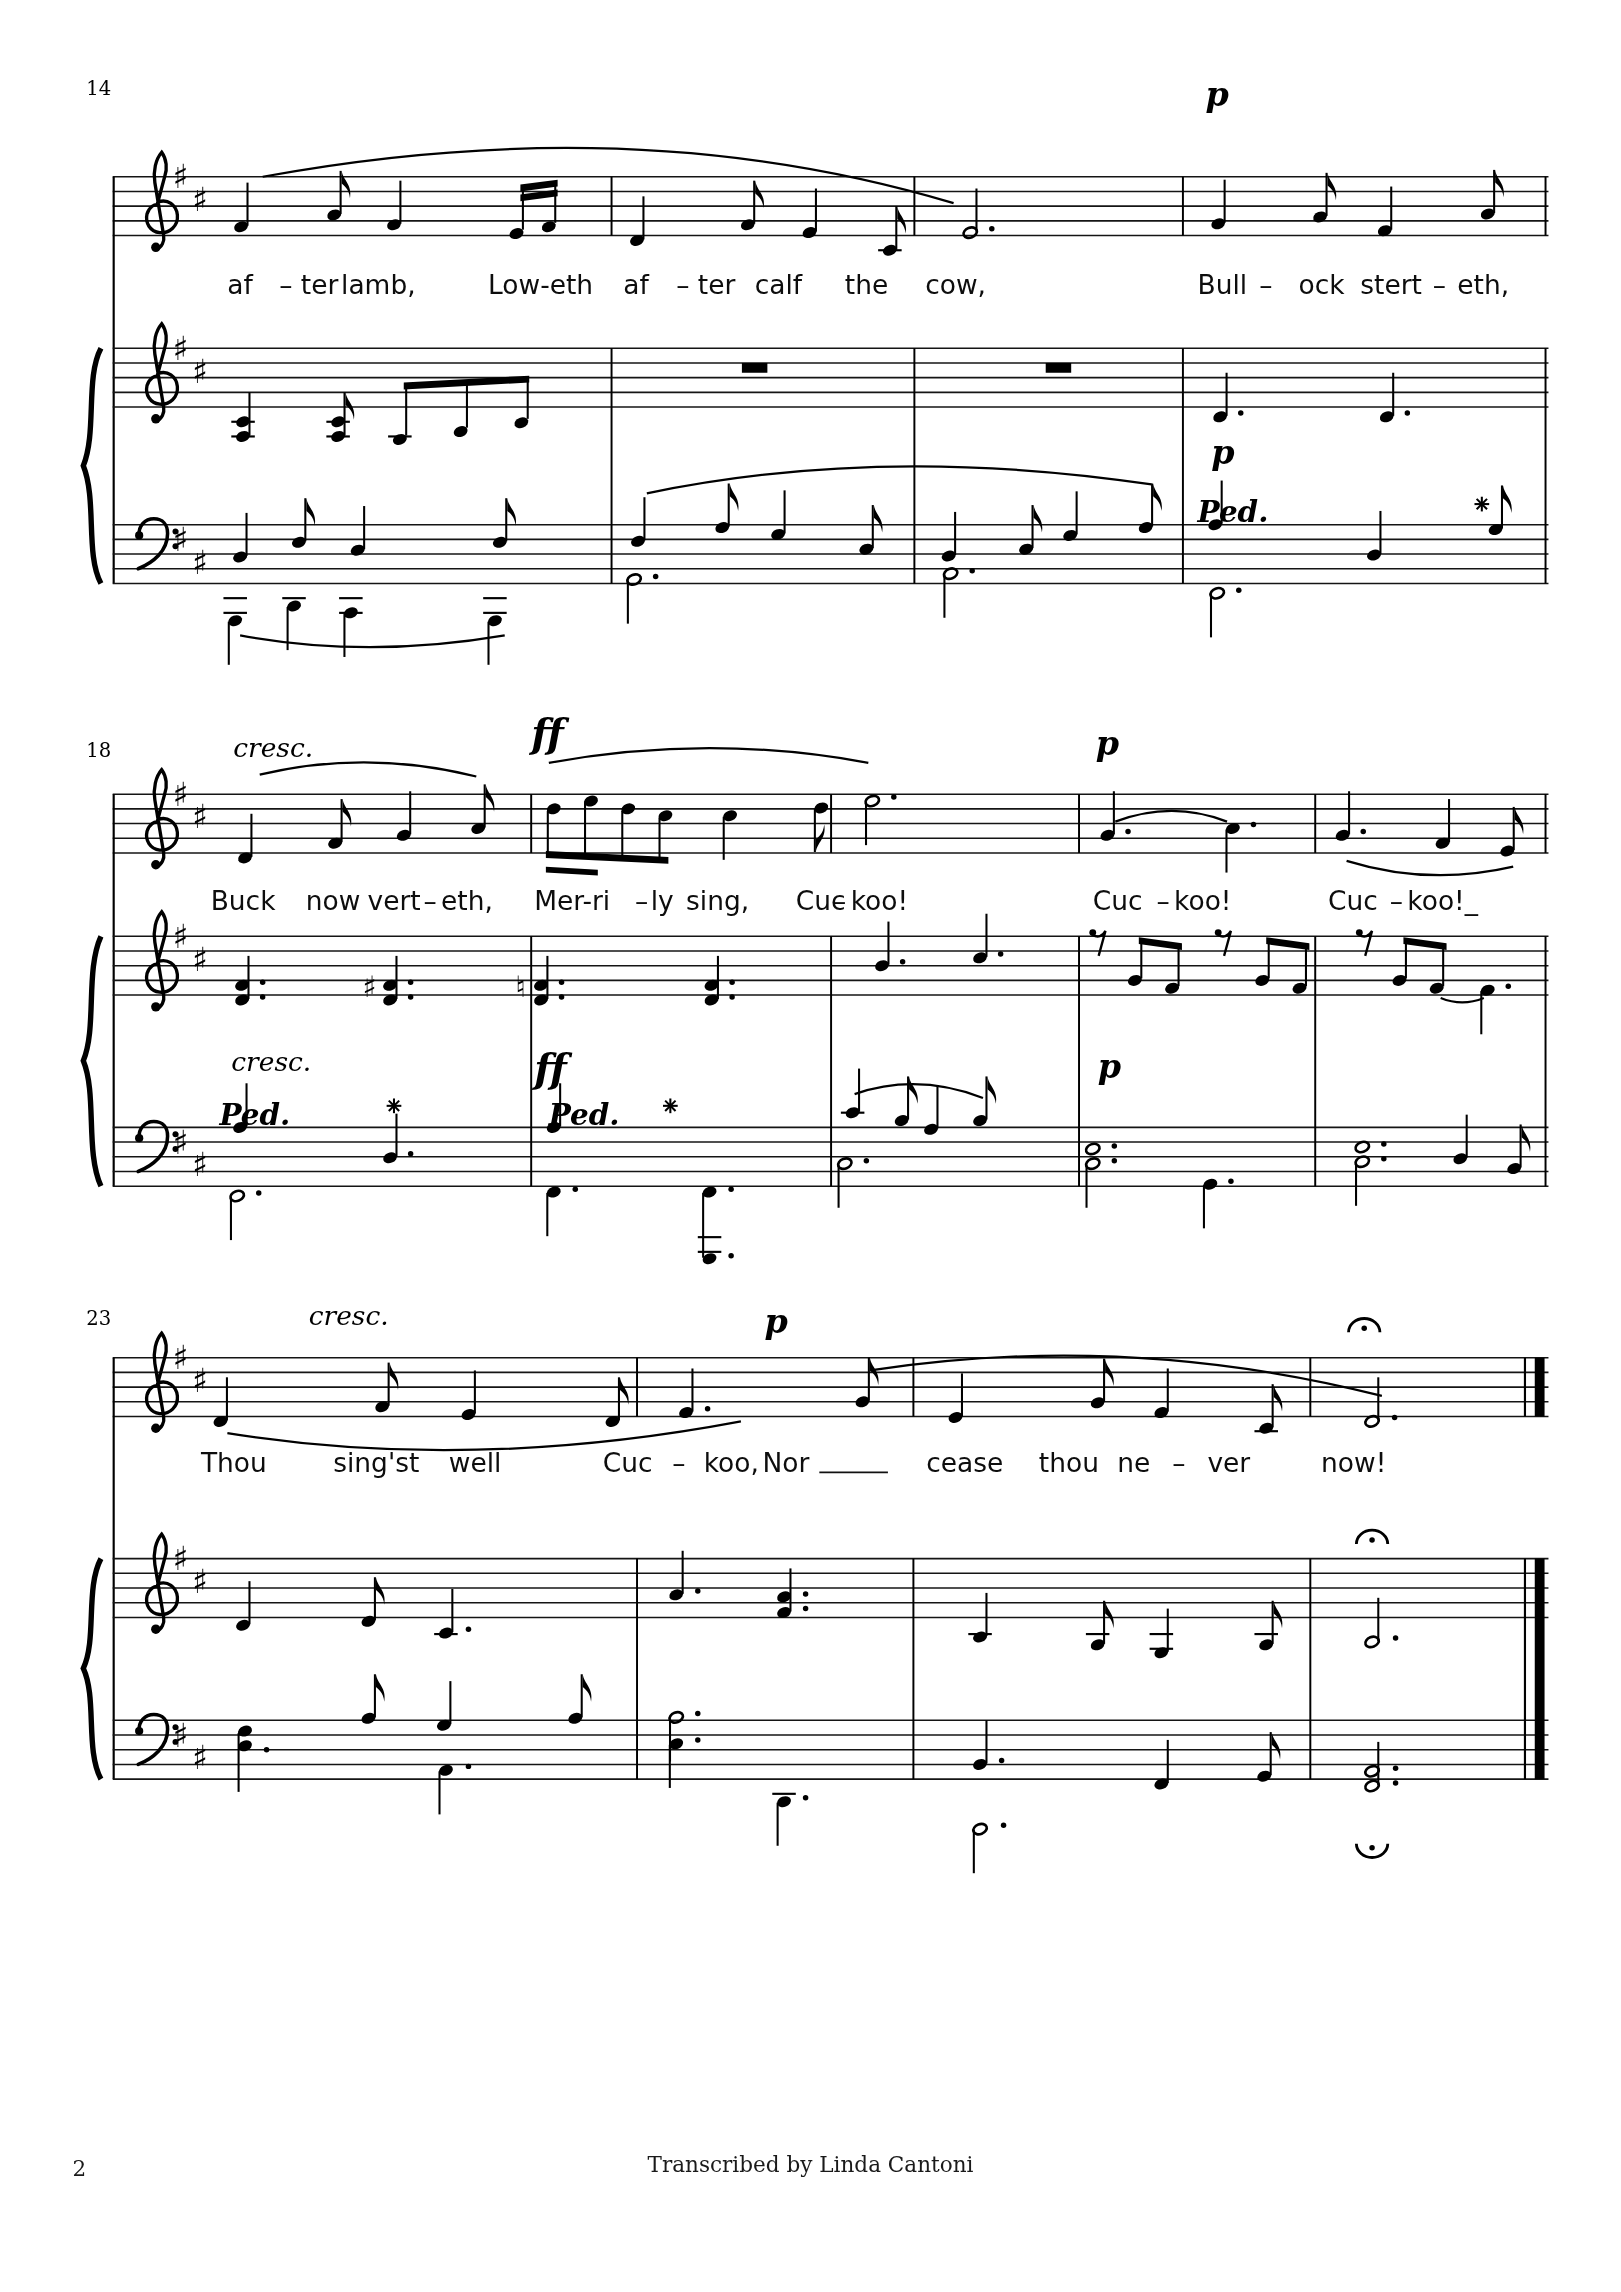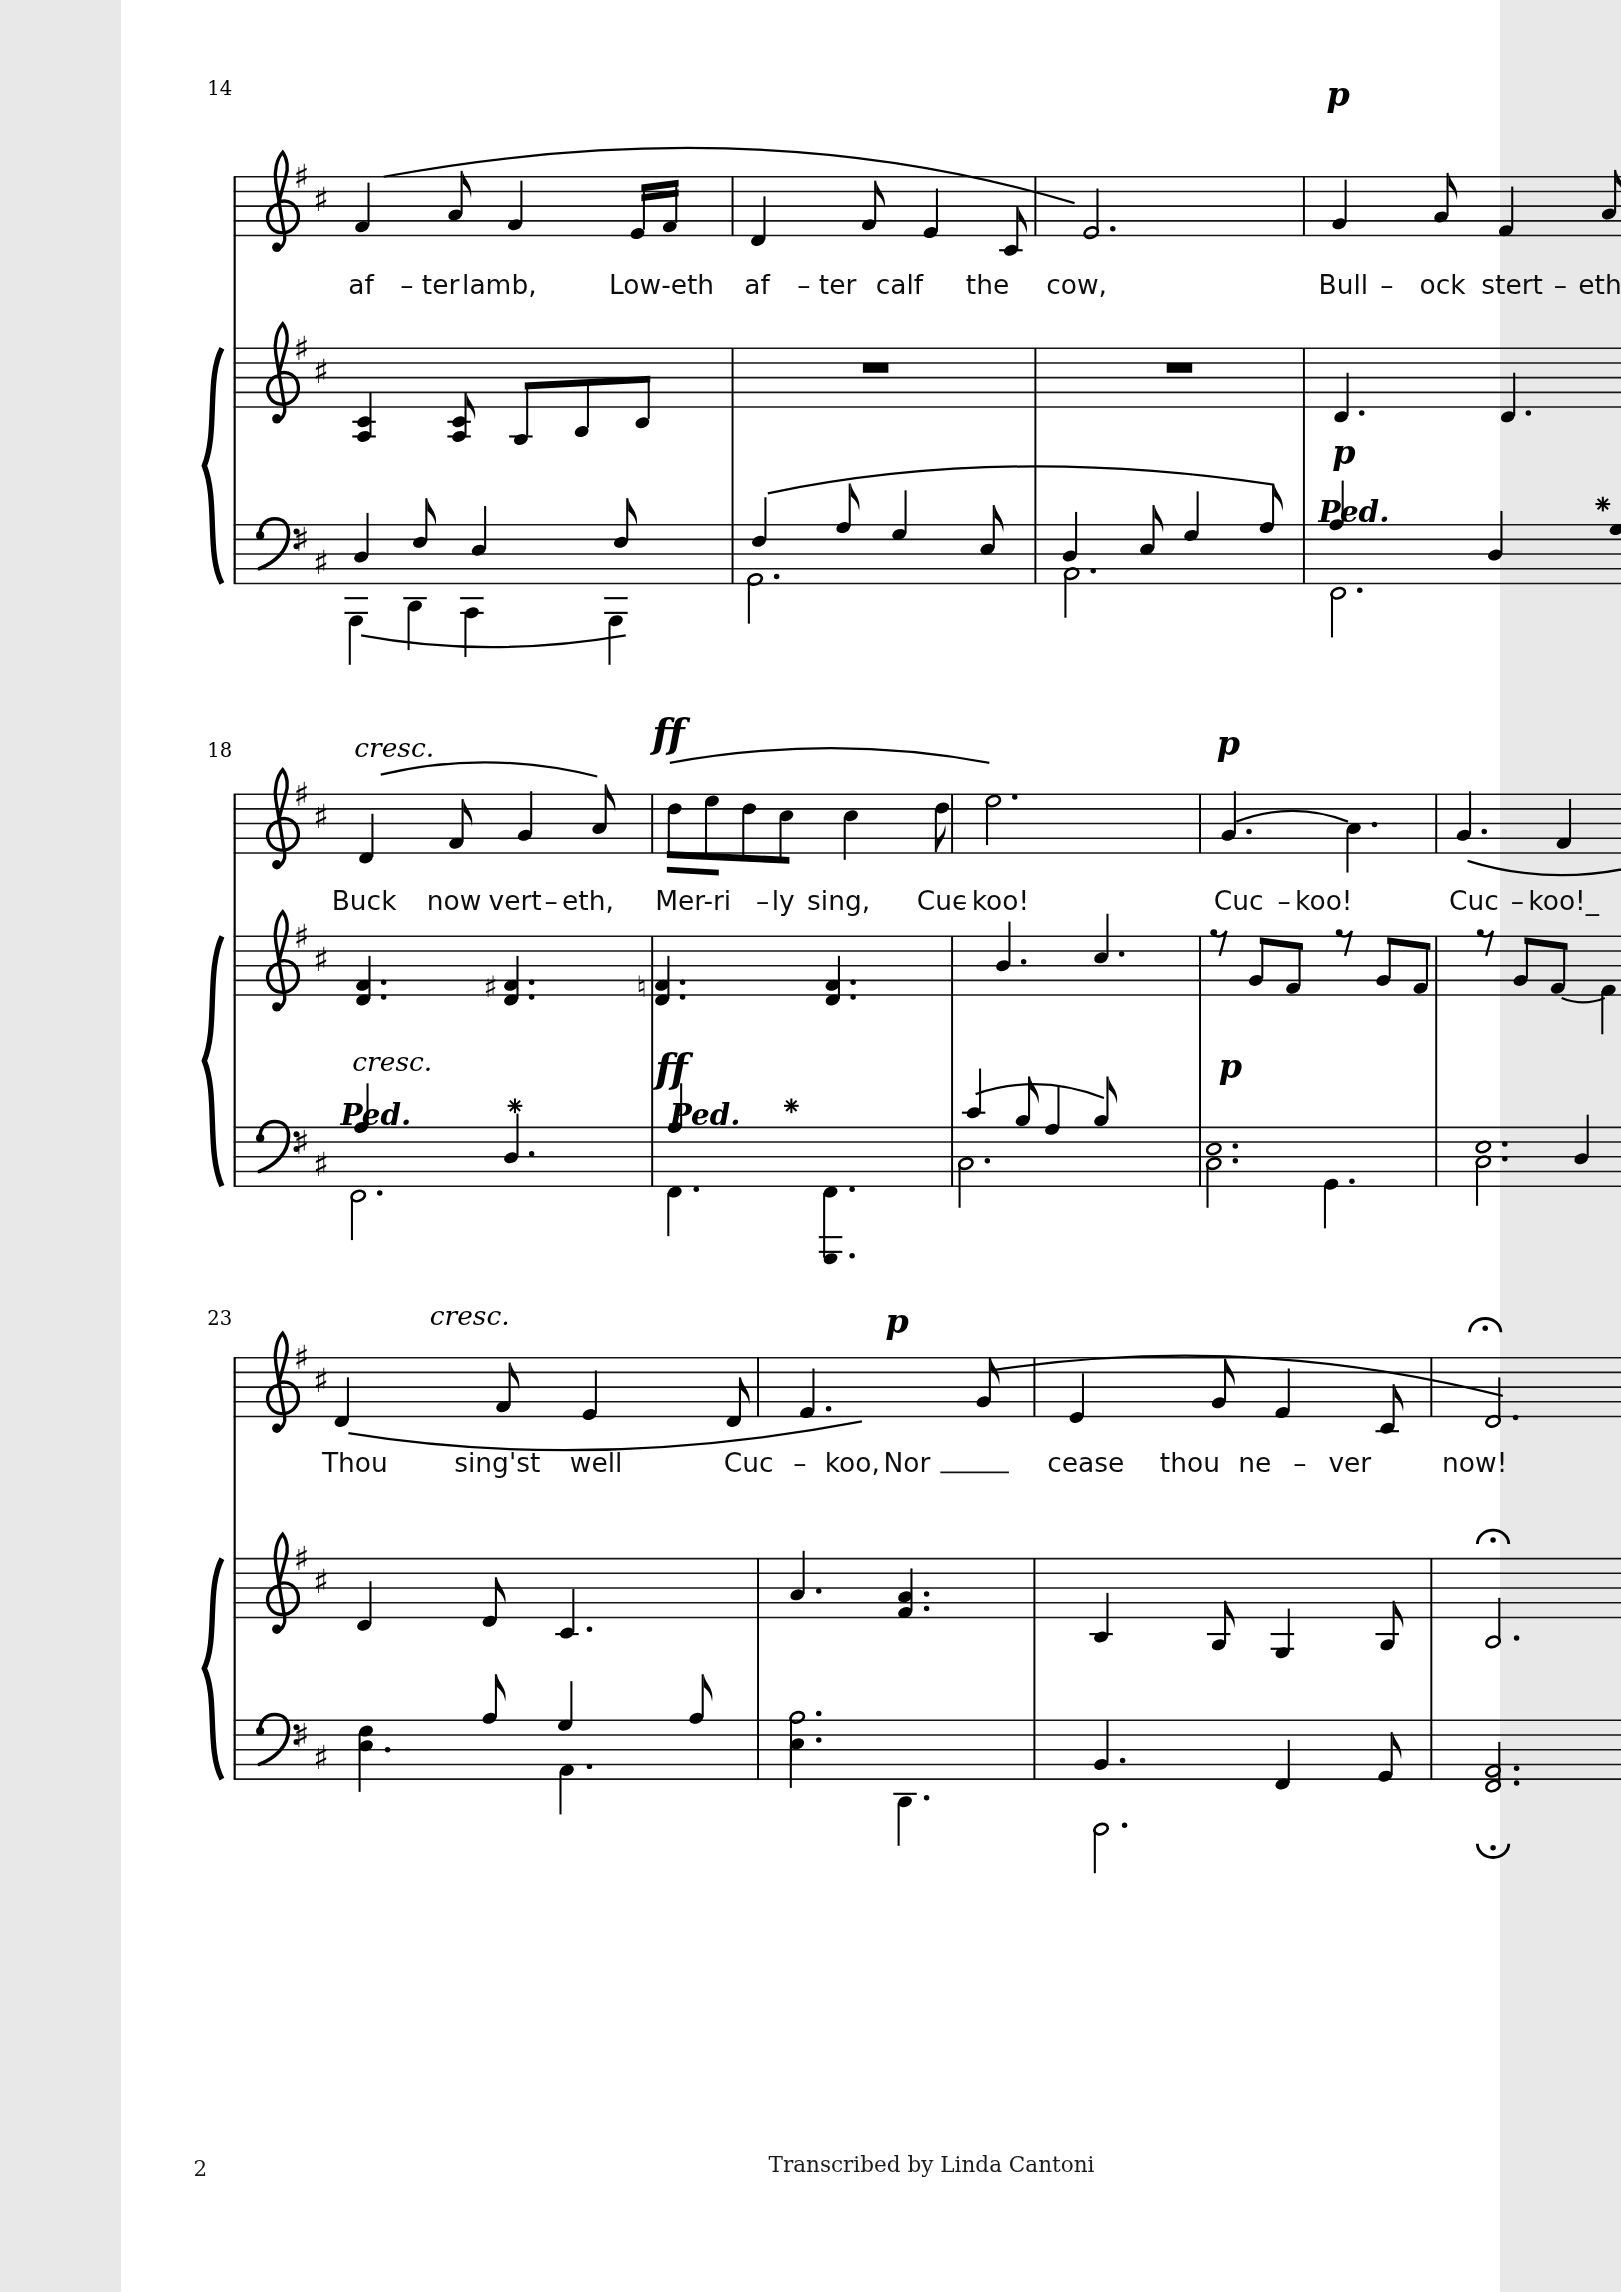--- a/index.html
+++ b/index.html
@@ -1,16 +1,16 @@
 <!DOCTYPE html>
 <html><head>
 <meta charset="utf-8">
 <style>
   html,body { margin:0; padding:0; background:#e8e8e8; }
-  .page { width:1379px; height:2293px; background:#ffffff; position:relative; margin:0 auto; }
+  .page { width:1621px; height:2293px; background:#ffffff; position:relative; margin:0 auto; }
   svg { position:absolute; left:0; top:0; }
   .lyr   { font:27px "DejaVu Sans", sans-serif; fill:#0d0d0d; }
   .dyn   { font:italic bold 34px "DejaVu Serif", serif; fill:#000; }
   .ff    { font-size:40px; }
   .cresc { font:italic 27px "DejaVu Serif", serif; fill:#000; }
   .ped   { font:italic bold 30px "DejaVu Serif", serif; fill:#000; }
   .mnum  { font:20px "DejaVu Serif", serif; fill:#000; }
   .foot  { font:22px "DejaVu Serif", serif; fill:#1a1a1a; }
   .ks    { font:34px "DejaVu Sans", sans-serif; fill:#000; }
   .acc   { font:30px "DejaVu Sans", sans-serif; fill:#000; }

